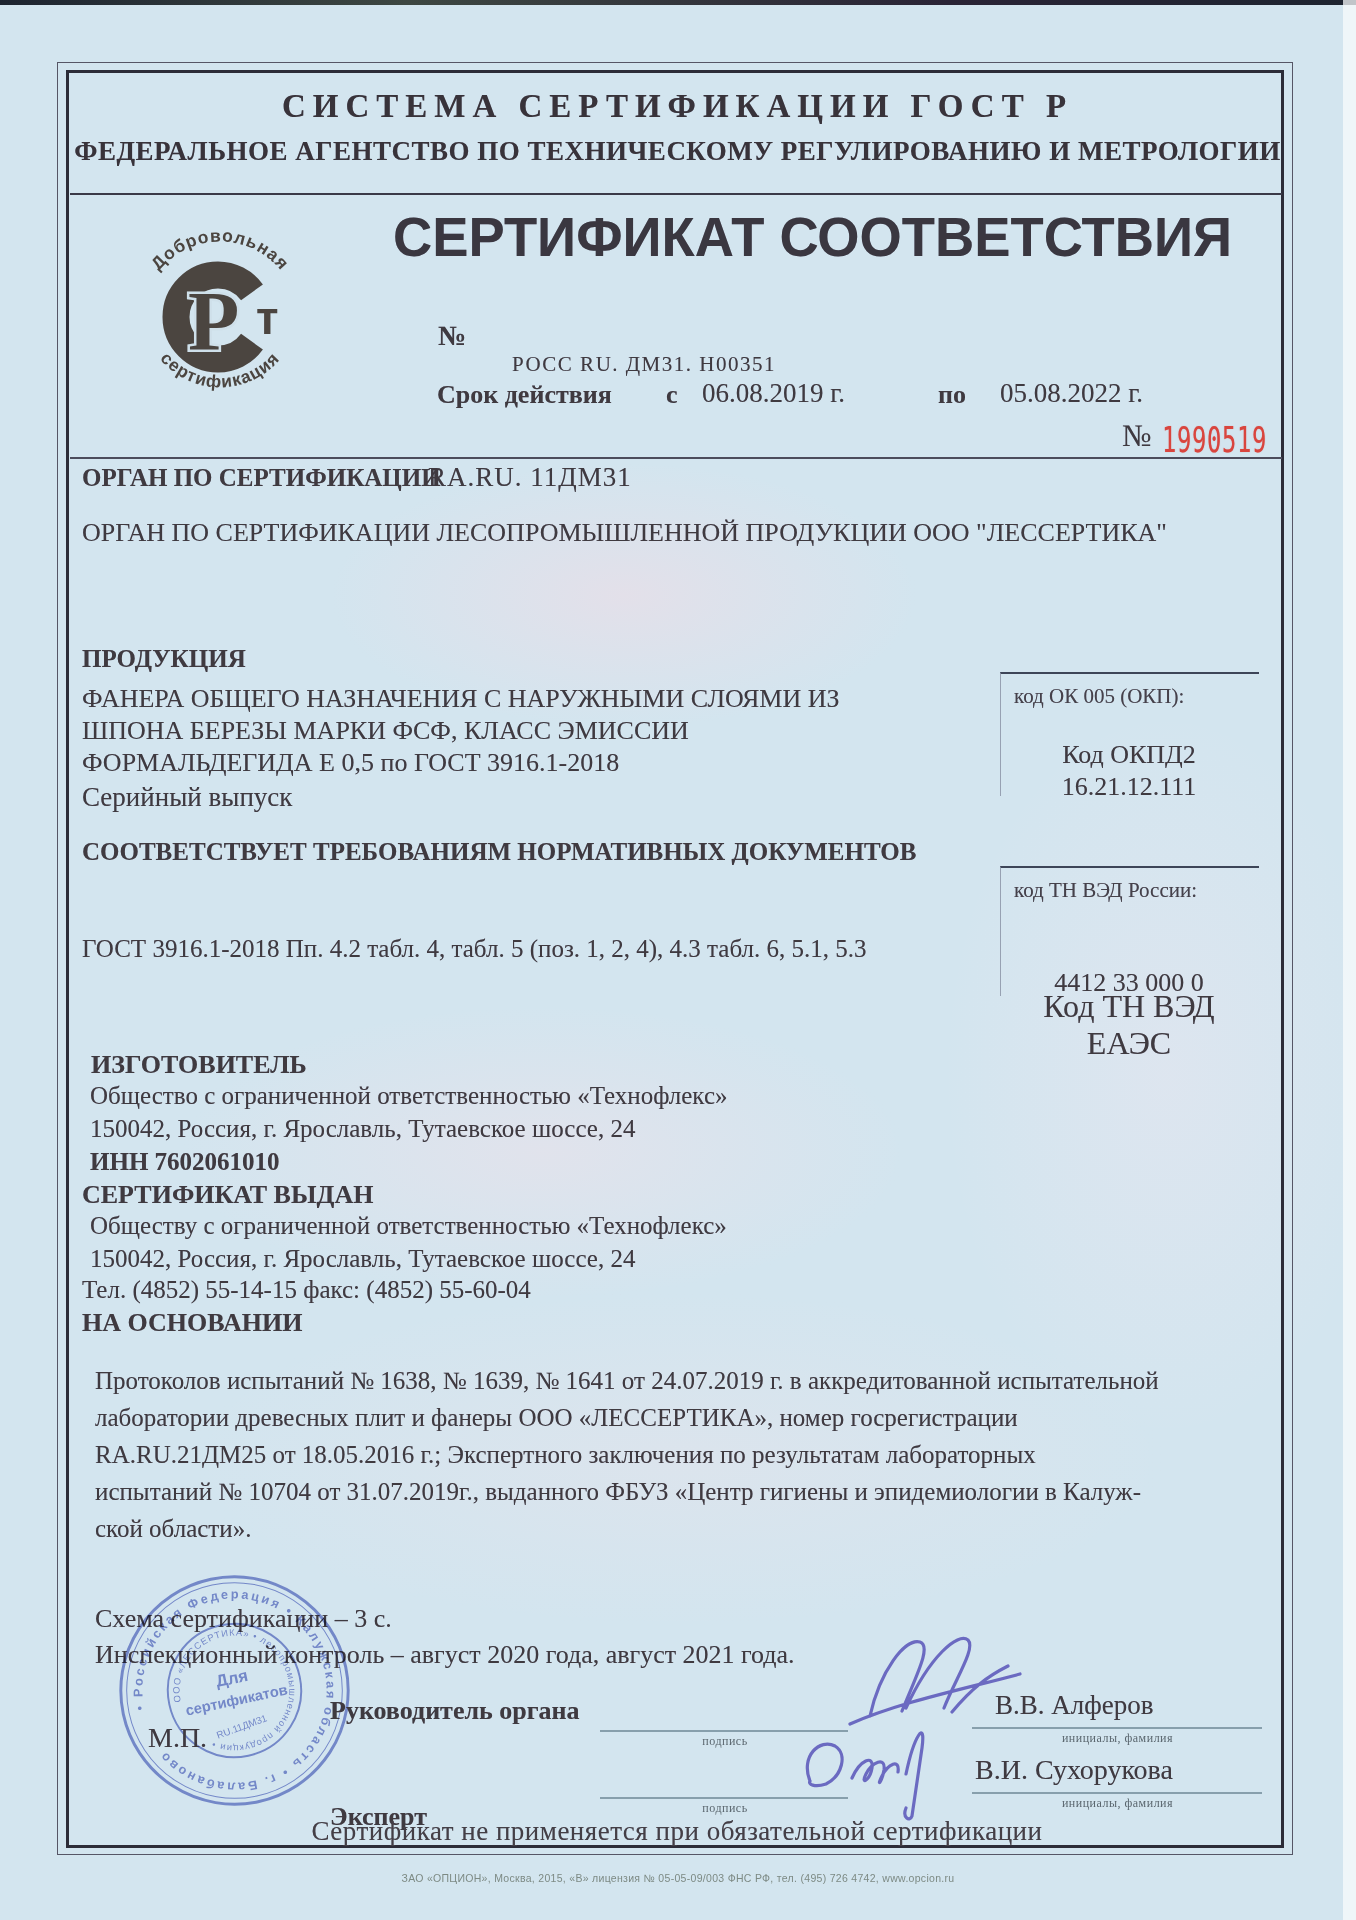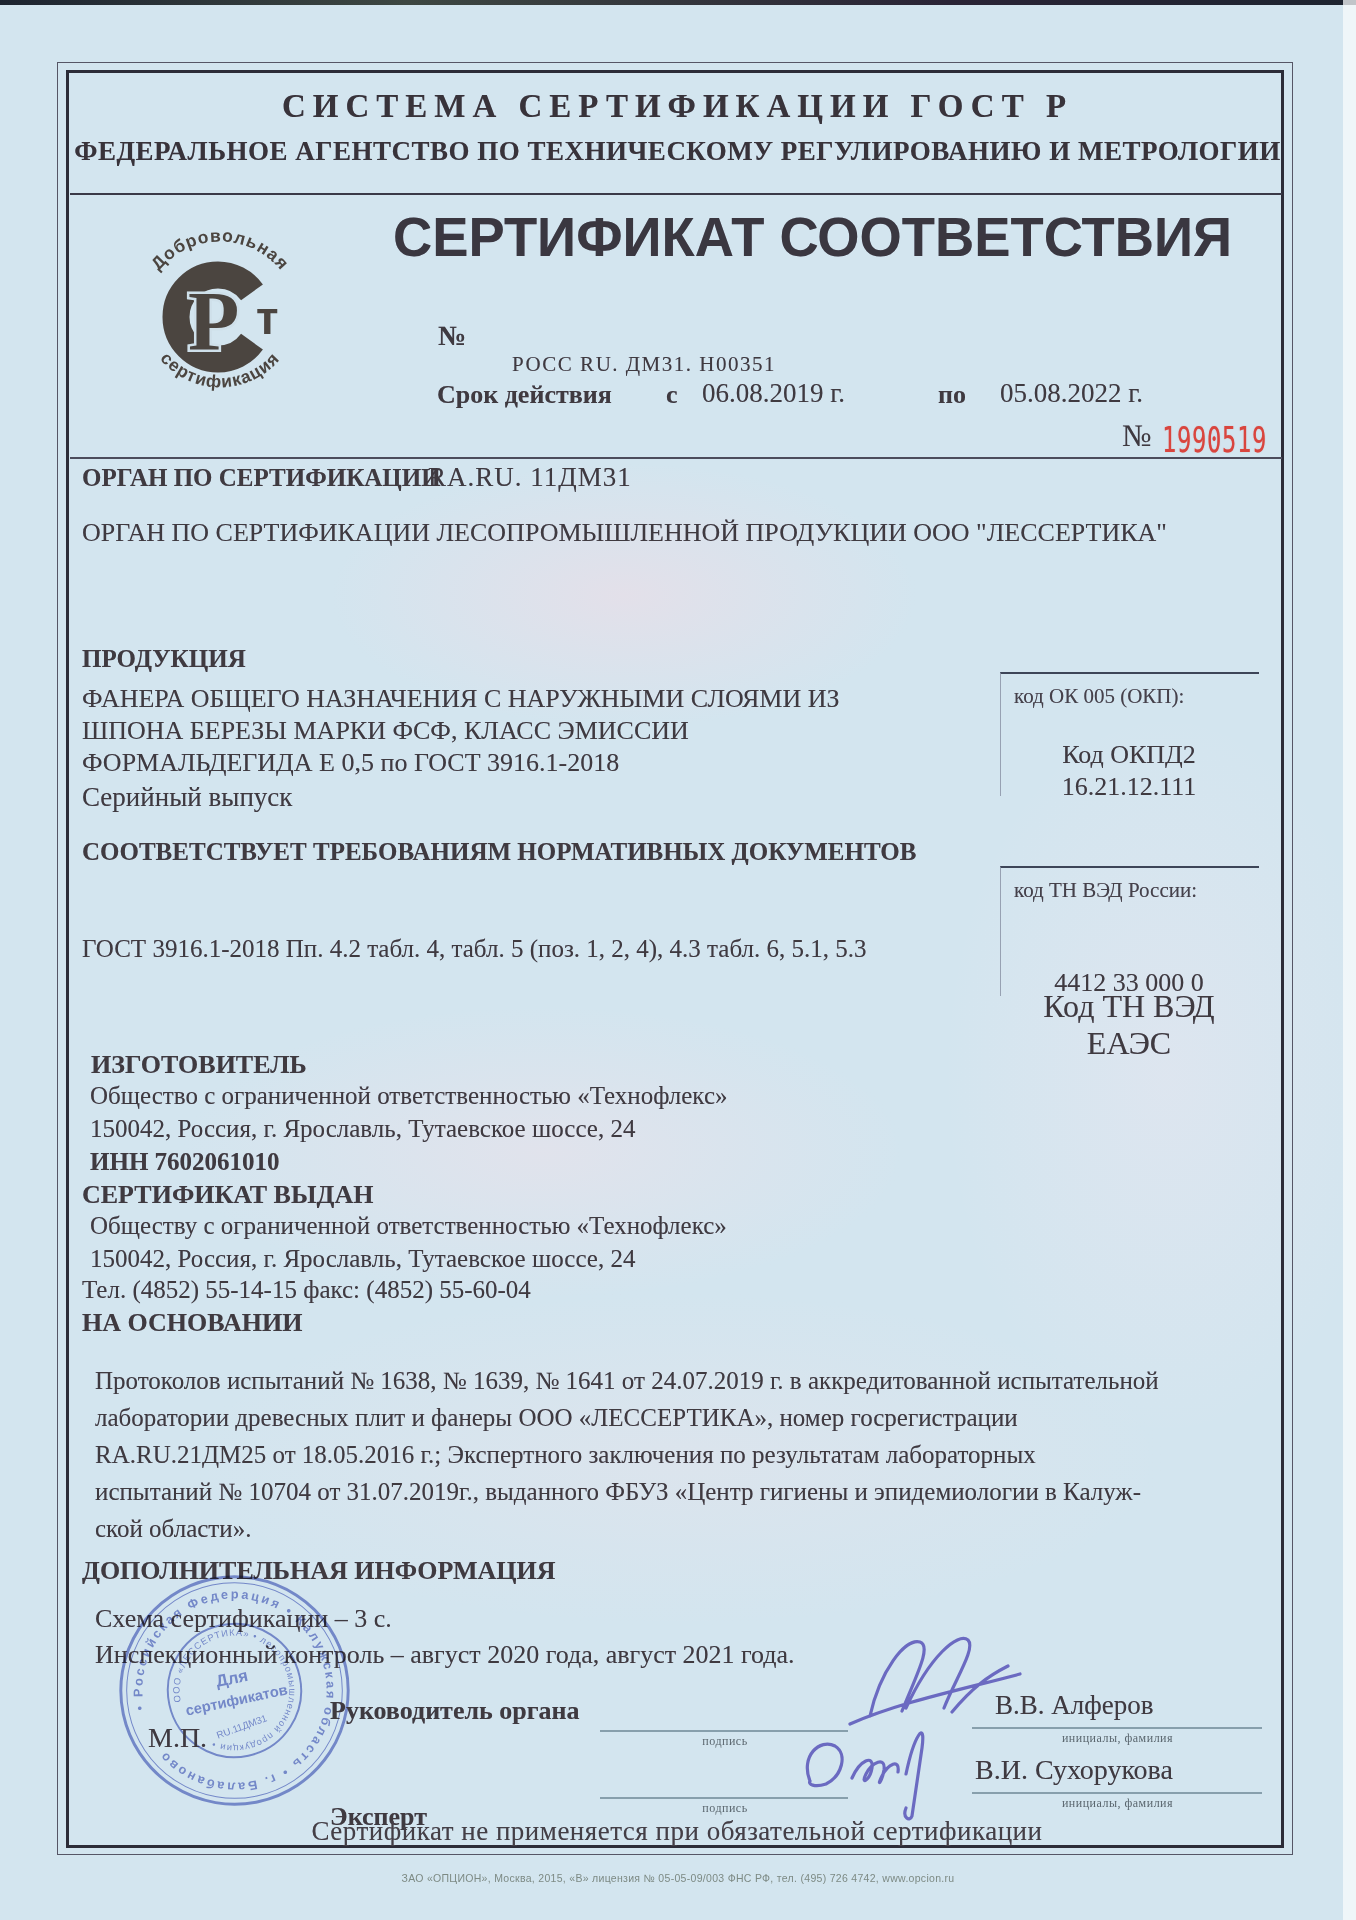--- a/index.html
+++ b/index.html
@@ -169,21 +169,20 @@
   <div class="abs txt iss-l2">150042, Россия, г. Ярославль, Тутаевское шоссе, 24</div>
   <div class="abs txt iss-l3">Тел. (4852) 55-14-15   факс: (4852) 55-60-04</div>
 
   <div class="abs txt bold bas-label">НА ОСНОВАНИИ</div>
   <div class="abs txt bas-text">Протоколов испытаний № 1638, № 1639, № 1641 от 24.07.2019 г. в аккредитованной испытательной
 лаборатории древесных плит и фанеры  ООО «ЛЕССЕРТИКА», номер  госрегистрации
 RA.RU.21ДМ25   от 18.05.2016 г.; Экспертного заключения по результатам лабораторных
 испытаний № 10704 от 31.07.2019г., выданного ФБУЗ «Центр гигиены и эпидемиологии в Калуж-
 ской области».</div>
 
-  <div class="abs txt bold add-label">ДОПОЛНИТЕЛЬНАЯ ИНФОРМАЦИЯ</div>
   <div class="abs txt add-l1">Схема сертификации – 3 с.</div>
   <div class="abs txt add-l2">Инспекционный контроль – август 2020 года, август 2021 года.</div>
 
   <svg class="abs stamp-svg" width="245" height="245" viewBox="0 0 250 250">
     <defs>
       <path id="stampOuter" d="M31,125 a94,94 0 1 1 188,0 a94,94 0 1 1 -188,0"></path>
       <path id="stampInner" d="M69,125 a56,56 0 1 1 112,0 a56,56 0 1 1 -112,0"></path>
     </defs>
     <circle cx="125" cy="125" r="116" fill="none" stroke="#4356bd" stroke-width="3"></circle>
     <circle cx="125" cy="125" r="110" fill="none" stroke="#4356bd" stroke-width="1"></circle>

